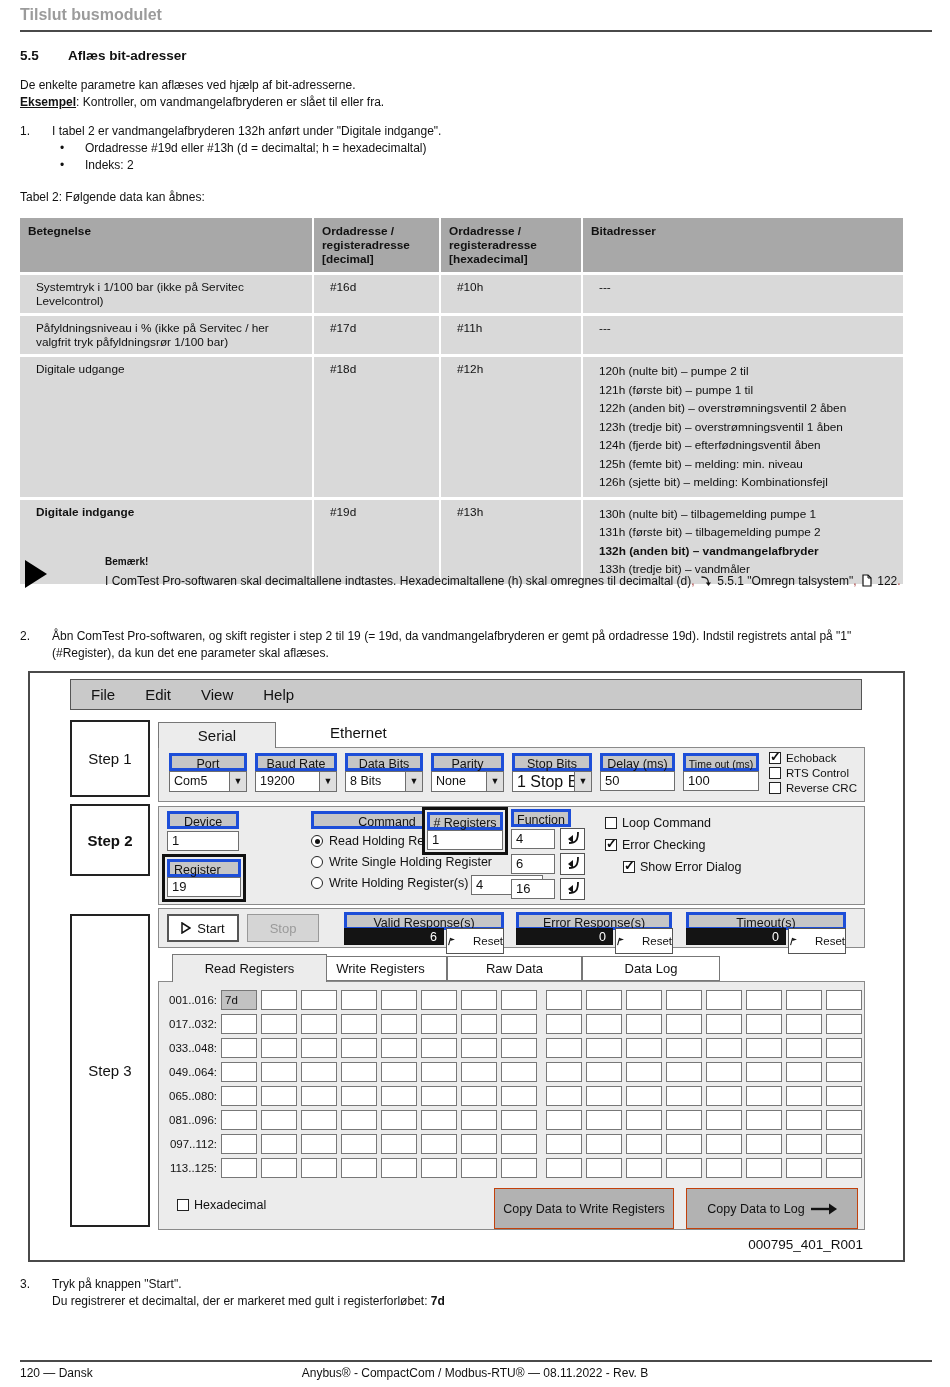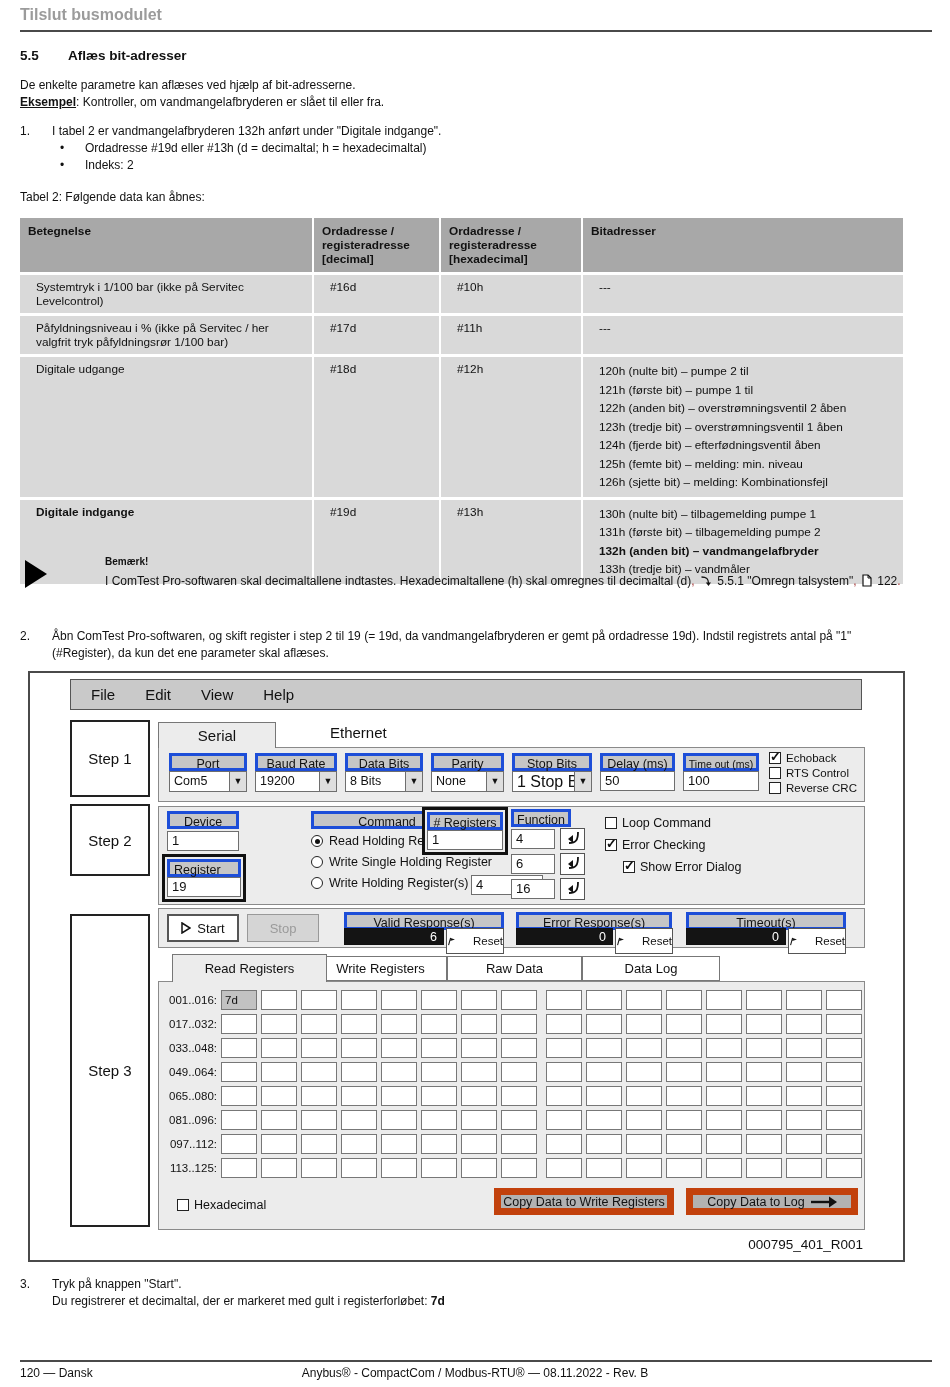--- a/index.html
+++ b/index.html
@@ -52,21 +52,21 @@
   .check-row.md { font-size:12.5px; }
   .radio { width:12px; height:12px; border:1.5px solid #222; border-radius:50%; background:#fff; display:inline-block; position:relative; flex:none; }
   .radio.selected::after { content:""; position:absolute; left:2.5px; top:2.5px; width:5px; height:5px; border-radius:50%; background:#111; }
   .radio-row { display:flex; align-items:center; gap:6px; font-size:12.5px; white-space:nowrap; }
   .emph-frame { border:3px solid #111; }
   .btn { border:1px solid #555; background:#fff; display:flex; align-items:center; justify-content:center; gap:6px; }
   .btn.disabled { background:#d5d5d5; color:#9a9a9a; border-color:#999; }
   .counter-val { background:#141414; color:#fff; text-align:right; padding-right:6px; font-size:12.5px; line-height:17px; height:17px; border:1px solid #111; }
   .reset-btn { background:#fff; border:1px solid #555; height:26px; display:flex; align-items:center; justify-content:center; gap:18px; font-size:11.5px; }
   .arrow-btn { width:25px; height:22px; background:#fff; border:1px solid #555; display:flex; align-items:center; justify-content:center; }
-  .copy-btn { background:#b2b2b2; border:7px solid #c2410c; display:flex; align-items:center; justify-content:center; gap:6px; font-size:12.5px; height:27px; }
+  .copy-btn { background:#b2b2b2; border:1px solid #c2410c; display:flex; align-items:center; justify-content:center; gap:6px; font-size:12.5px; height:41px; }
   .dtab { position:absolute; border:1px solid #777; background:#fff; text-align:center; font-size:13px; height:25px; line-height:24px; top:283px; }
   .dtab.active { background:#ececec; height:28px; top:281px; line-height:28px; border-bottom:none; z-index:3; }
   .grid-row { display:flex; align-items:center; height:20px; margin-bottom:4px; }
   .grid-label { width:52px; text-align:right; font-size:11.5px; margin-right:4px; flex:none; }
   .grid-cell { width:36px; height:20px; background:#fff; border:1px solid #777; margin-right:4px; flex:none; font-size:11.5px; line-height:18px; padding-left:3px; }
   .grid-cell.gap8 { margin-left:5px; }
   .grid-cell.filled { background:#c2c2c2; }
   .figure-id { font-size:13.5px; }
 
   
@@ -239,21 +239,21 @@
           <span class="cb"></span>
           <span>RTS Control</span>
         </div>
       <div class="check-row" style="margin-top:3px;">
           <span class="cb"></span>
           <span>Reverse CRC</span>
         </div>
     </div>
   </div>
 
-  <div class="abs step-box" style="top:131px; height:72px;">Step 2</div>
+  <div class="abs step-box" style="top:131px; height:72px;font-weight:bold;">Step 2</div>
   <div class="abs group" style="top:133px; height:99px;">
 
     <div class="abs" style="left:8px; top:4px; width:72px;">
       <div class="lblbox">Device</div>
       <div class="inputbox" style="margin-top:2px;">1</div>
     </div>
 
     <div class="abs emph-frame" style="left:3px; top:47px; width:84px; height:48px; padding:2px;">
       <div class="lblbox" style="text-align:left; padding-left:4px;">Register</div>
       <div class="inputbox">19</div>

